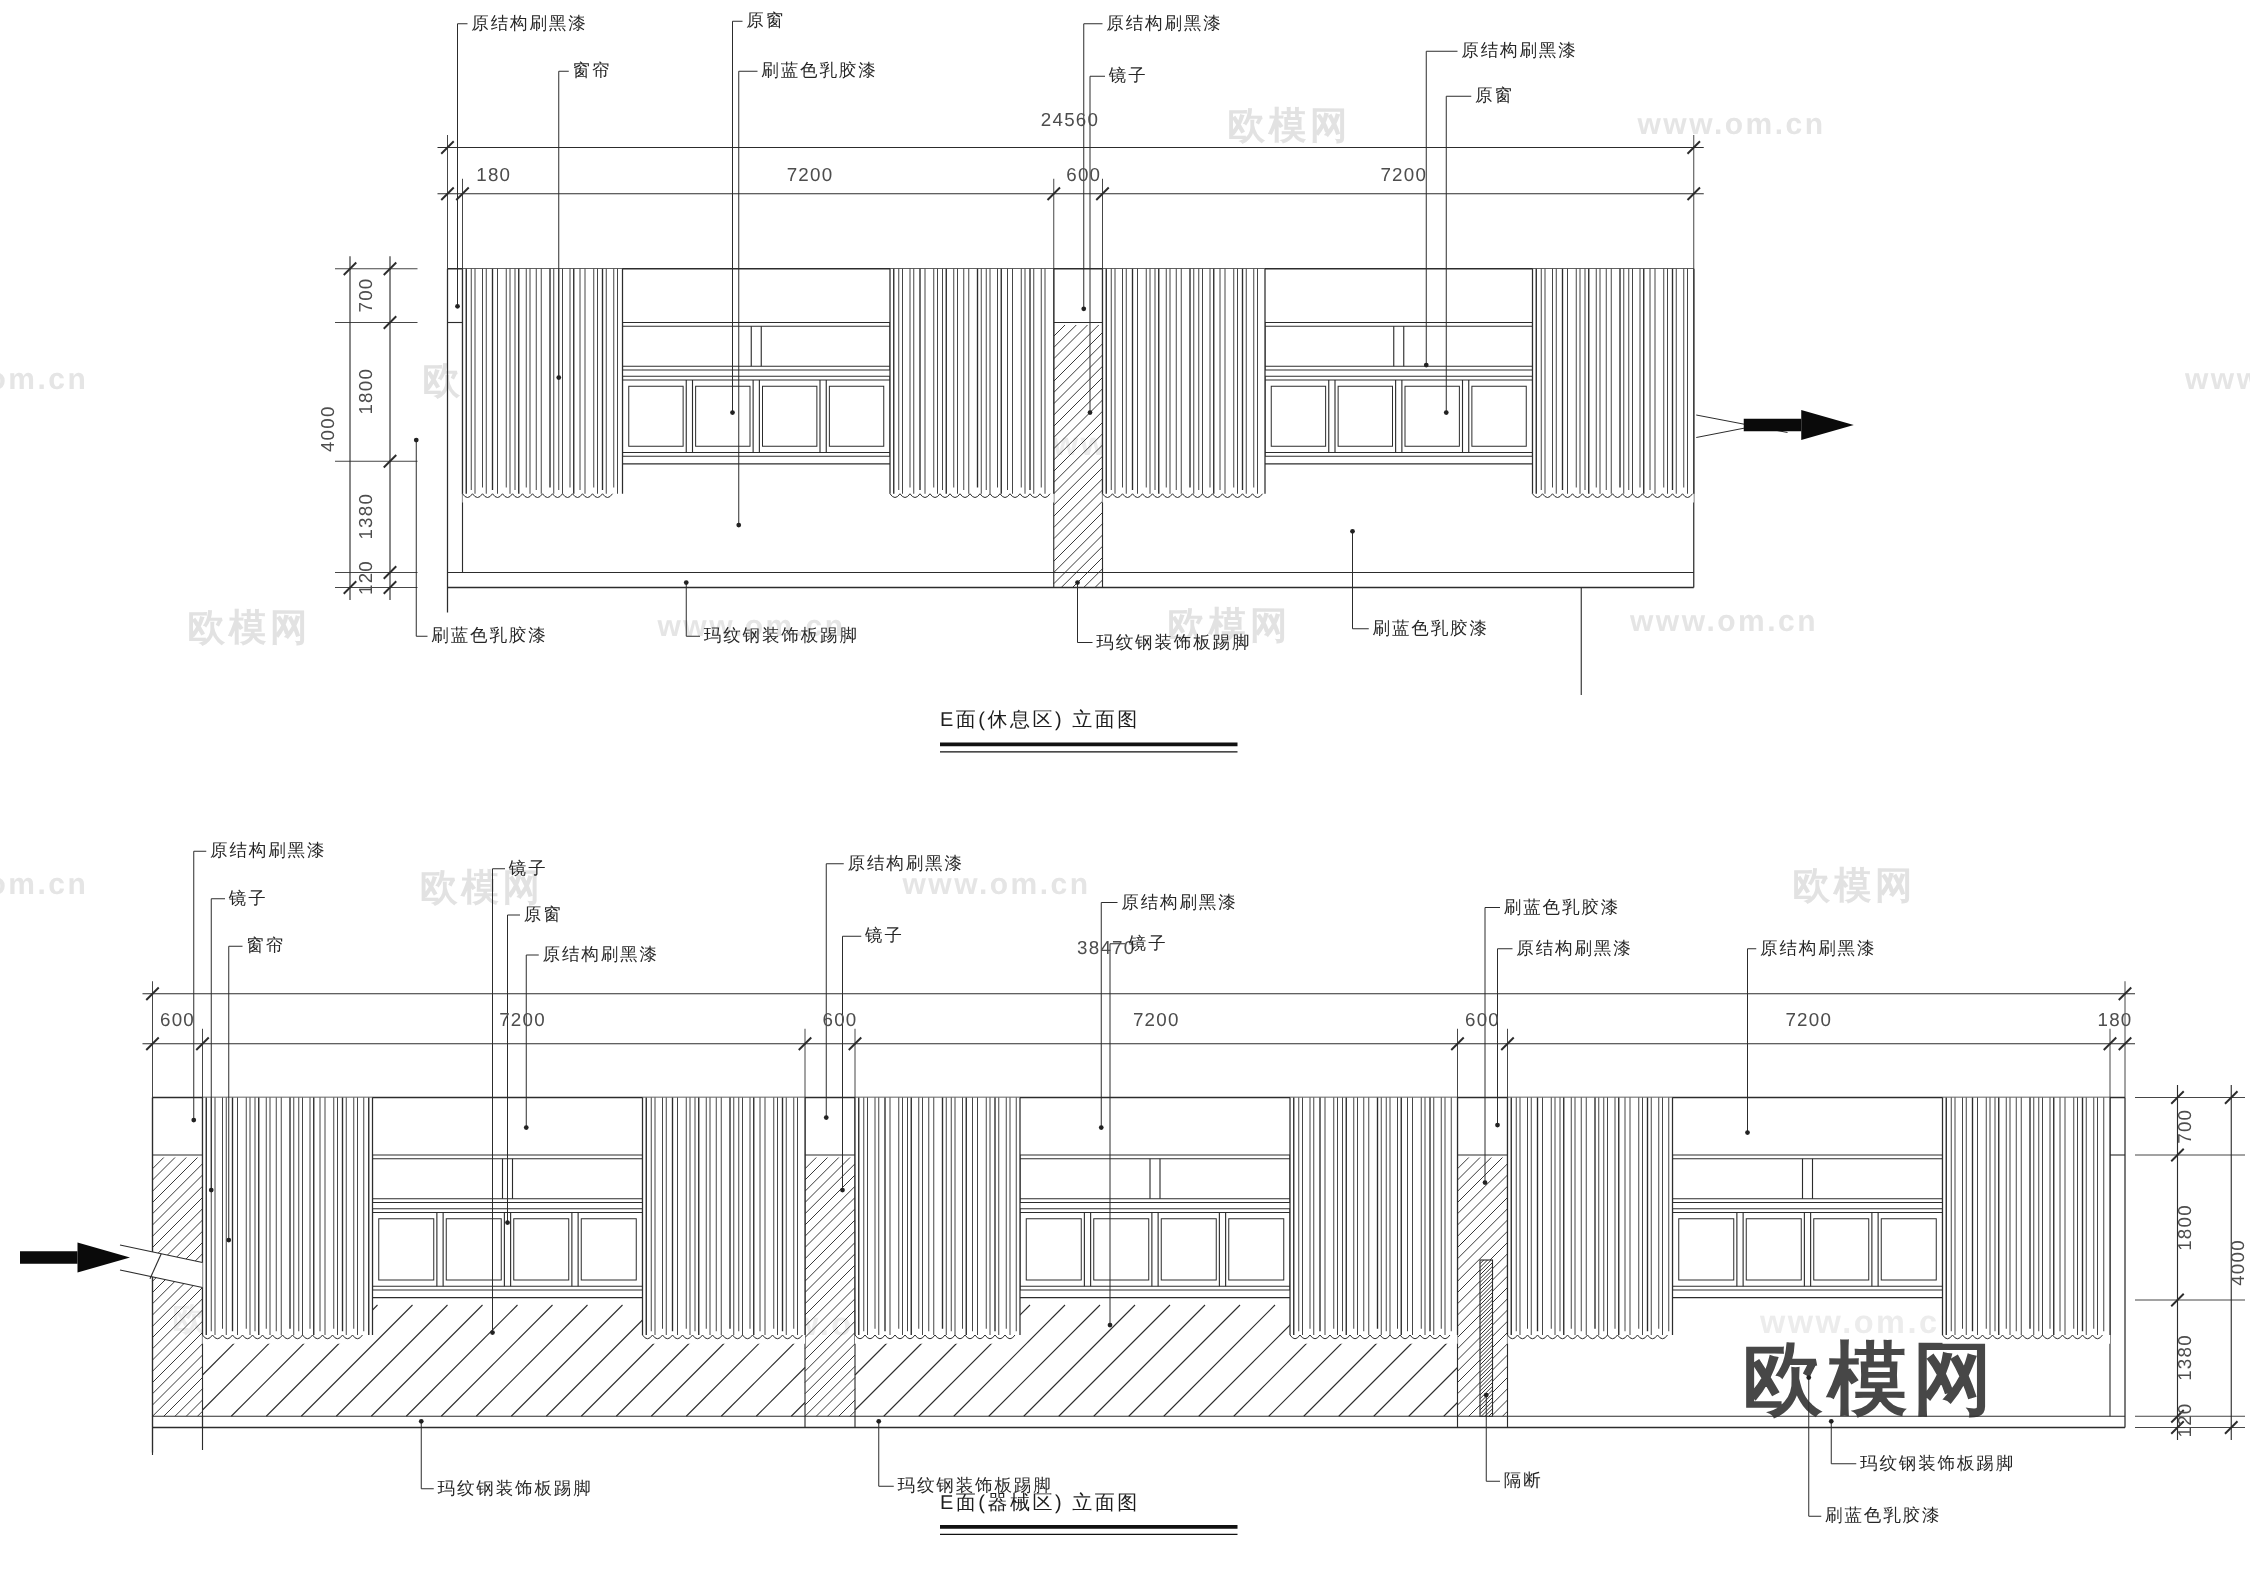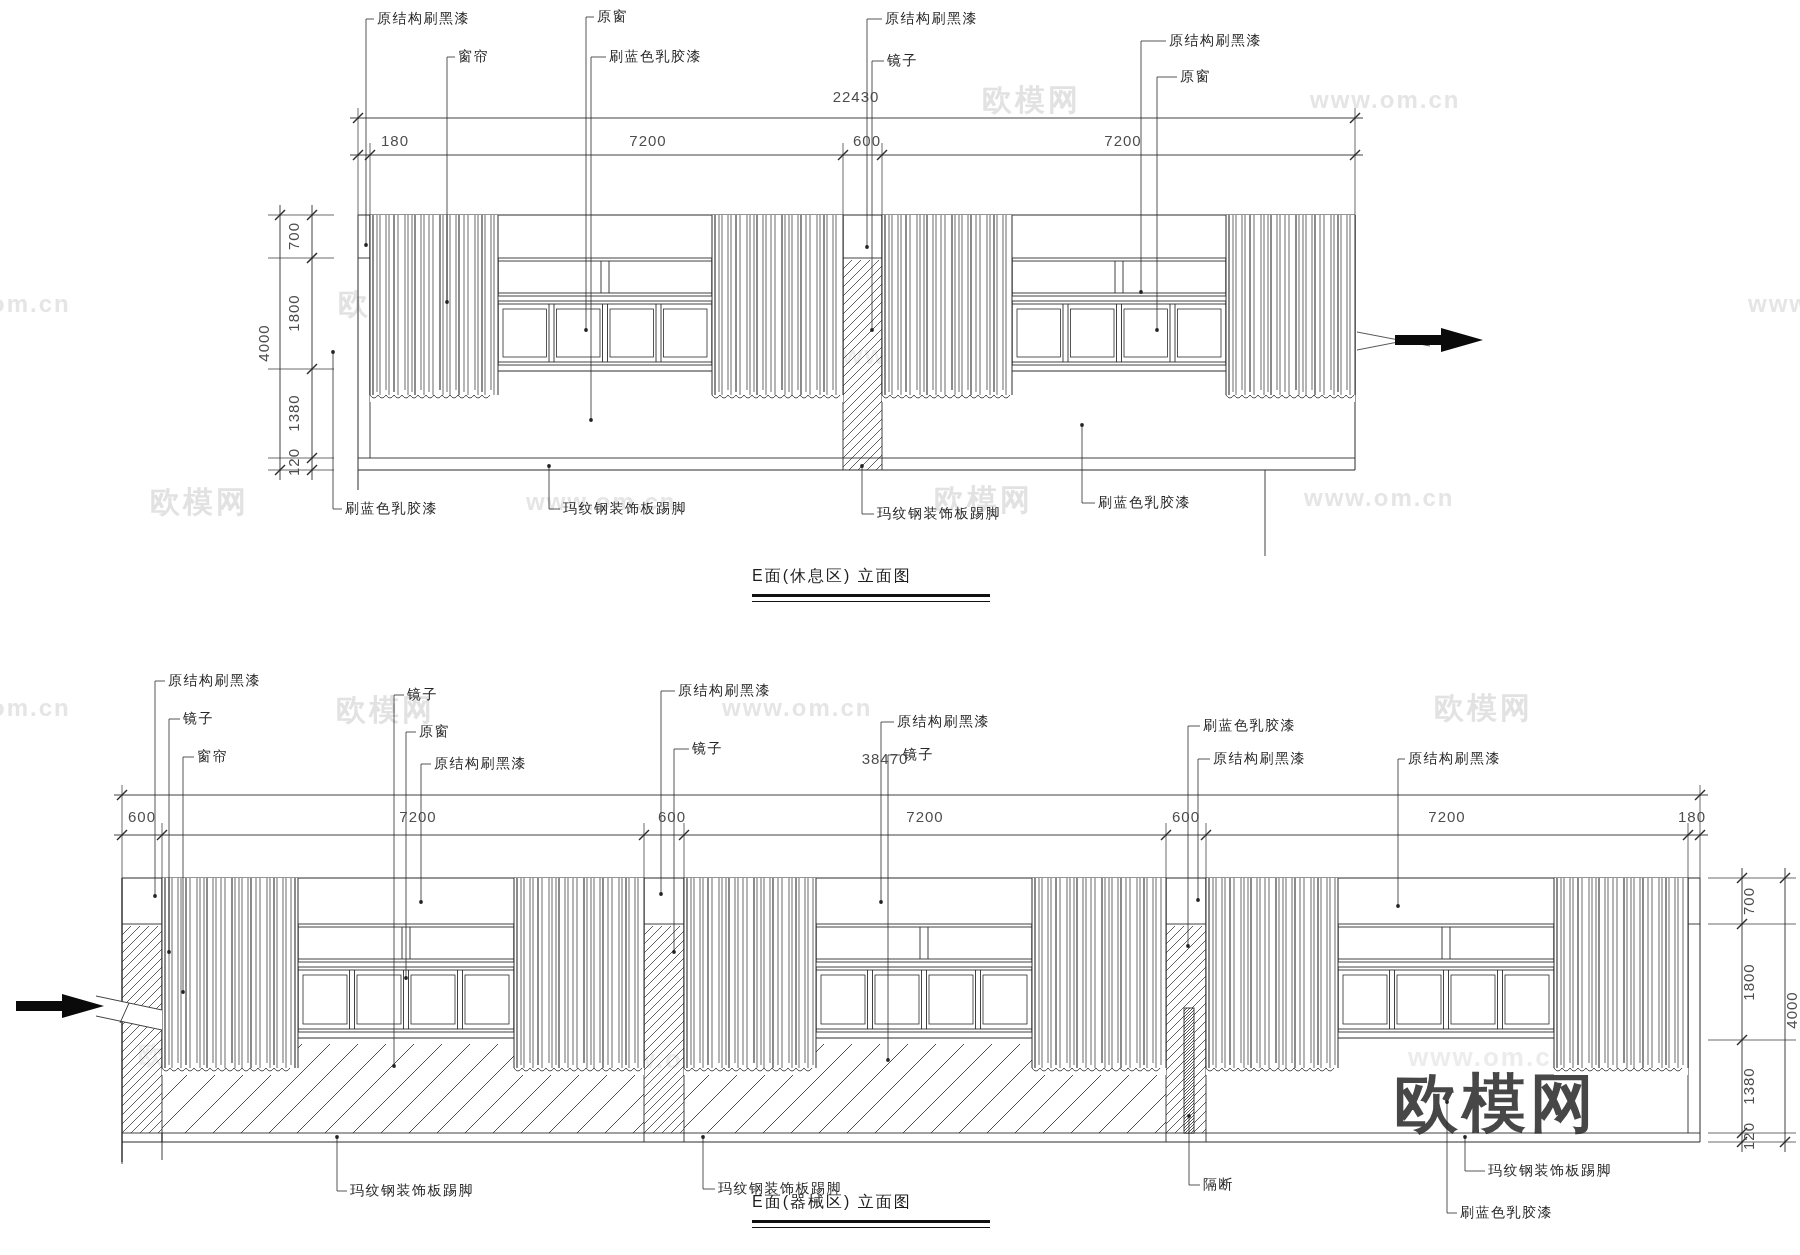--- a/index.html
+++ b/index.html
@@ -896,21 +896,21 @@
     <polygon points="62,994 104,1006 62,1018" fill="#0a0a0a"></polygon>
     <line x1="122" y1="1142" x2="122" y2="1164" stroke="#2c2c2c" stroke-width="0.9"></line>
     <line x1="162" y1="1133" x2="162" y2="1160" stroke="#2c2c2c" stroke-width="0.9"></line>
   </svg>
 
 <div id="label-layer">
   <div class="title" style="top:566px;">E面(休息区)  立面图</div>
   <div class="title-rule" style="top:594px;"></div>
   <div class="title" style="top:1192px;">E面(器械区)  立面图</div>
   <div class="title-rule" style="top:1220px;"></div>
-<div class="dim" style="left: 856px; top: 88px;">22430</div>
+<div class="dim" style="left: 856px; top: 88px;">24560</div>
     <div class="dim" style="left: 395px; top: 132px;">180</div>
     <div class="dim" style="left: 648px; top: 132px;">7200</div>
     <div class="dim" style="left: 867px; top: 132px;">600</div>
     <div class="dim" style="left: 1123px; top: 132px;">7200</div>
     <div class="dim" style="left: 885px; top: 750px;">38470</div>
     <div class="dim" style="left: 142px; top: 808px;">600</div>
     <div class="dim" style="left: 418px; top: 808px;">7200</div>
     <div class="dim" style="left: 672px; top: 808px;">600</div>
     <div class="dim" style="left: 925px; top: 808px;">7200</div>
     <div class="dim" style="left: 1186px; top: 808px;">600</div>

